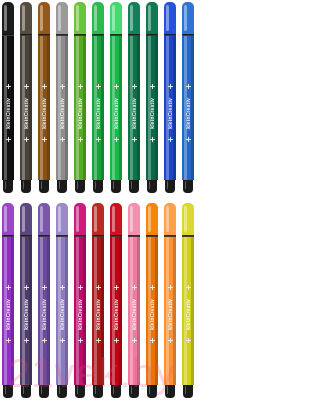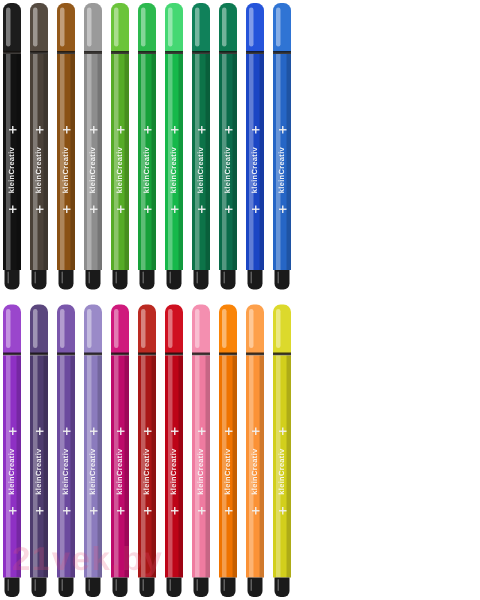--- a/index.html
+++ b/index.html
@@ -44,21 +44,21 @@
   .logo-mark:before{left:2px;top:0;width:1px;height:5px;}
   .logo-mark:after{left:0;top:2px;width:5px;height:1px;}
   .brand-text{writing-mode:vertical-rl;text-orientation:mixed;
              font-size:5px;letter-spacing:.2px;font-weight:bold;
              color:rgba(245,245,245,.95);line-height:10px;white-space:nowrap;
              transform:rotate(180deg);}
   .pen.light-label .brand-text{color:rgba(250,250,250,.95);}
 
   
   #watermark{position:absolute;left:8px;top:352px;width:182px;height:42px;
-             font-size:22px;font-weight:bold;letter-spacing:1px;
+             font-size:40px;font-weight:normal;letter-spacing:1px;
              color:rgba(233,78,120,.22);line-height:42px;white-space:nowrap;
              pointer-events:none;}
 </style>
 </head>
 <body>
 
 <div id="stage" style="background: rgb(255, 255, 255);">
 
   <div class="pen-row" id="row-top">
       <div class="pen light-label">

